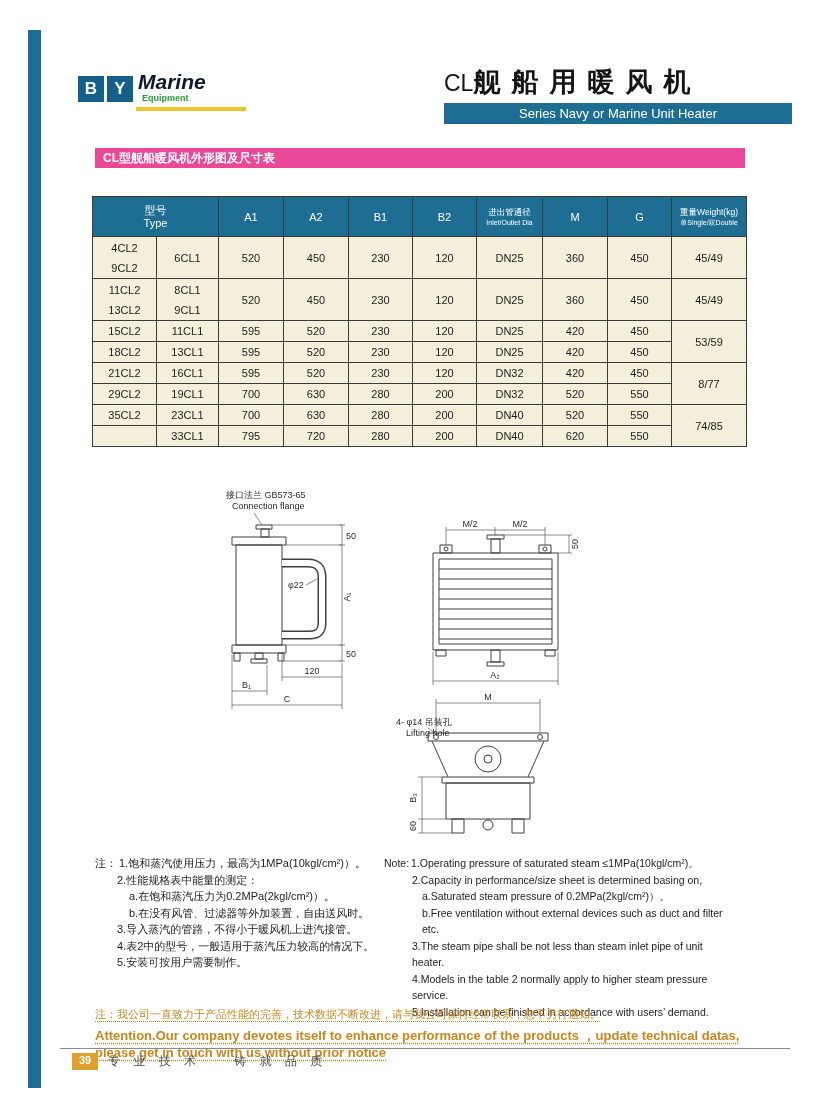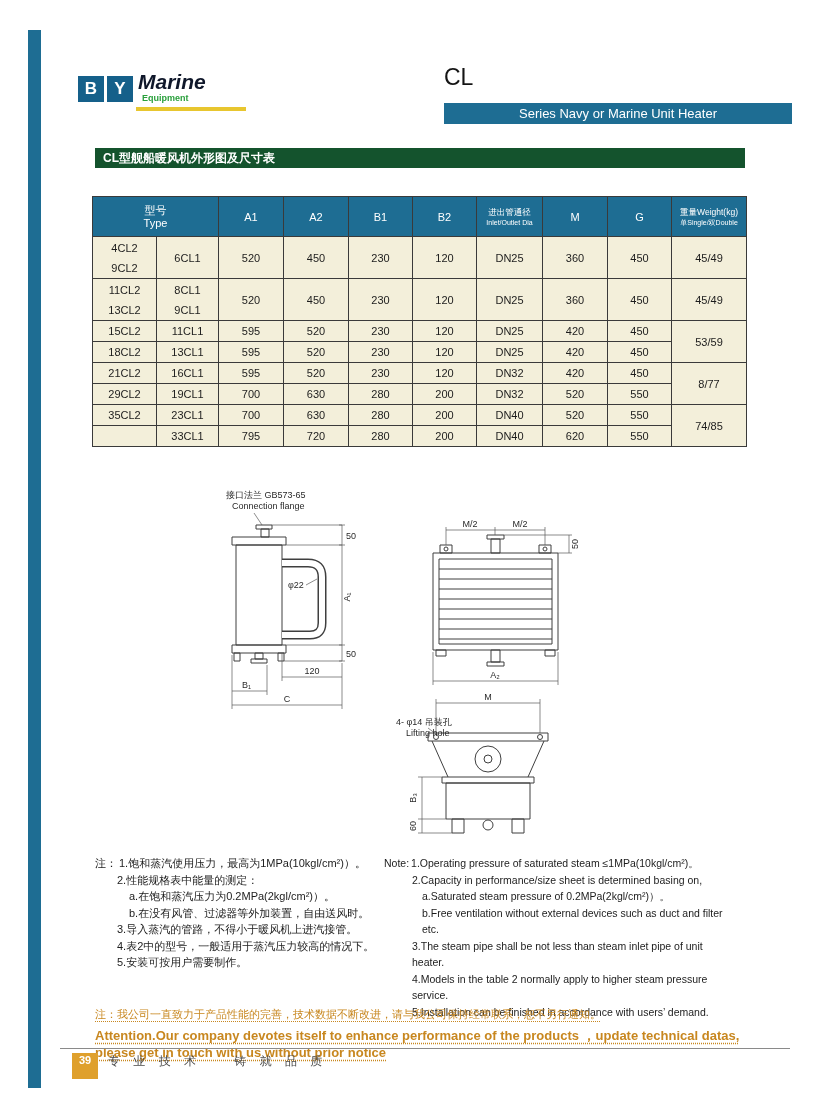--- a/index.html
+++ b/index.html
@@ -25,21 +25,21 @@
   .logo-bar { position:absolute; left:58px; top:37px; width:110px; height:4px; background:#e8c62f; }
 
   
   .title-row { left:444px; top:64px; width:352px; display:flex; align-items:baseline; color:#141414; }
   .title-cl { font-size:23px; }
   .title-cn { font-size:27px; font-weight:bold; letter-spacing:11px; white-space:nowrap; }
   .subtitle-bar { left:444px; top:103px; width:348px; height:21px; background:#1e6d93; color:#fff;
                   font-size:13px; text-align:center; line-height:21px; }
 
   
-  .section-bar { left:95px; top:148px; width:650px; height:20px; background:#14532d; color:#fff;
+  .section-bar { left:95px; top:148px; width:650px; height:20px; background:#ec4899; color:#fff;
                  font-size:12px; line-height:20px; padding-left:8px; display:flex; gap:10px; white-space:nowrap; }
   .section-cn { font-weight:bold; }
   .section-en { word-spacing:4px;margin-top:33px; }
 
   
   table.spec { left:92px; top:196px; border-collapse:collapse; table-layout:fixed; width:654px; background:#f3efda; }
   .spec th, .spec td { border:1px solid #3a3a3a; text-align:center; vertical-align:middle;
                        font-size:11px; color:#1c1c1c; padding:0; }
   .spec thead th { background:#1e6d93; color:#fff; height:40px; font-weight:normal; }
   .spec tbody tr { height:21px; }
@@ -64,39 +64,40 @@
   .notes-en .ind1 { padding-left:28px; }
   .notes-en .ind2 { padding-left:38px; }
 
   
   .attention { left:95px; top:1007px; width:660px; color:#c8871f; }
   .att-cn { font-size:11px; margin-bottom:5px; text-decoration:underline dotted; text-underline-offset:3px; }
   .att-en { font-size:13px; text-decoration:underline dotted; text-underline-offset:3px;font-weight:bold; }
 
   
   .footer-rule { left:60px; top:1048px; width:730px; height:1px; background:#8a8a8a; }
-  .page-badge { left:72px; top:1053px; width:26px; height:26px; background:#dfa02c; color:#fff;
+  .page-badge { left:72px; top:1053px; width:26px; height:17px; background:#dfa02c; color:#fff;
                 font-size:11px; font-weight:bold; text-align:center; line-height:15px; }
   .footer-slogan { left:108px; top:1053px; font-size:12px; color:#4a4a4a; letter-spacing:5px; white-space:pre; }
 </style>
 </head>
 <body>
 
 <div class="abs side-strip"></div>
 
 <div class="abs logo">
   <div class="logo-sq b">B</div>
   <div class="logo-sq y">Y</div>
   <div class="logo-marine">Marine</div>
   <div class="logo-equip">Equipment</div>
   <div class="logo-bar"></div>
 </div>
 
 <div class="abs title-row">
   <span class="title-cl">CL</span>
+  <span class="title-cn">舰船用暖风机</span>
 </div>
 <div class="abs subtitle-bar">Series Navy or Marine Unit Heater</div>
 
 <div class="abs section-bar">
   <span class="section-cn">CL型舰船暖风机外形图及尺寸表</span>
   <span class="section-en">CL Marine Unit Heater Outline Drawing and Overall sizes</span>
 </div>
 
 <table class="abs spec">
   <colgroup>

